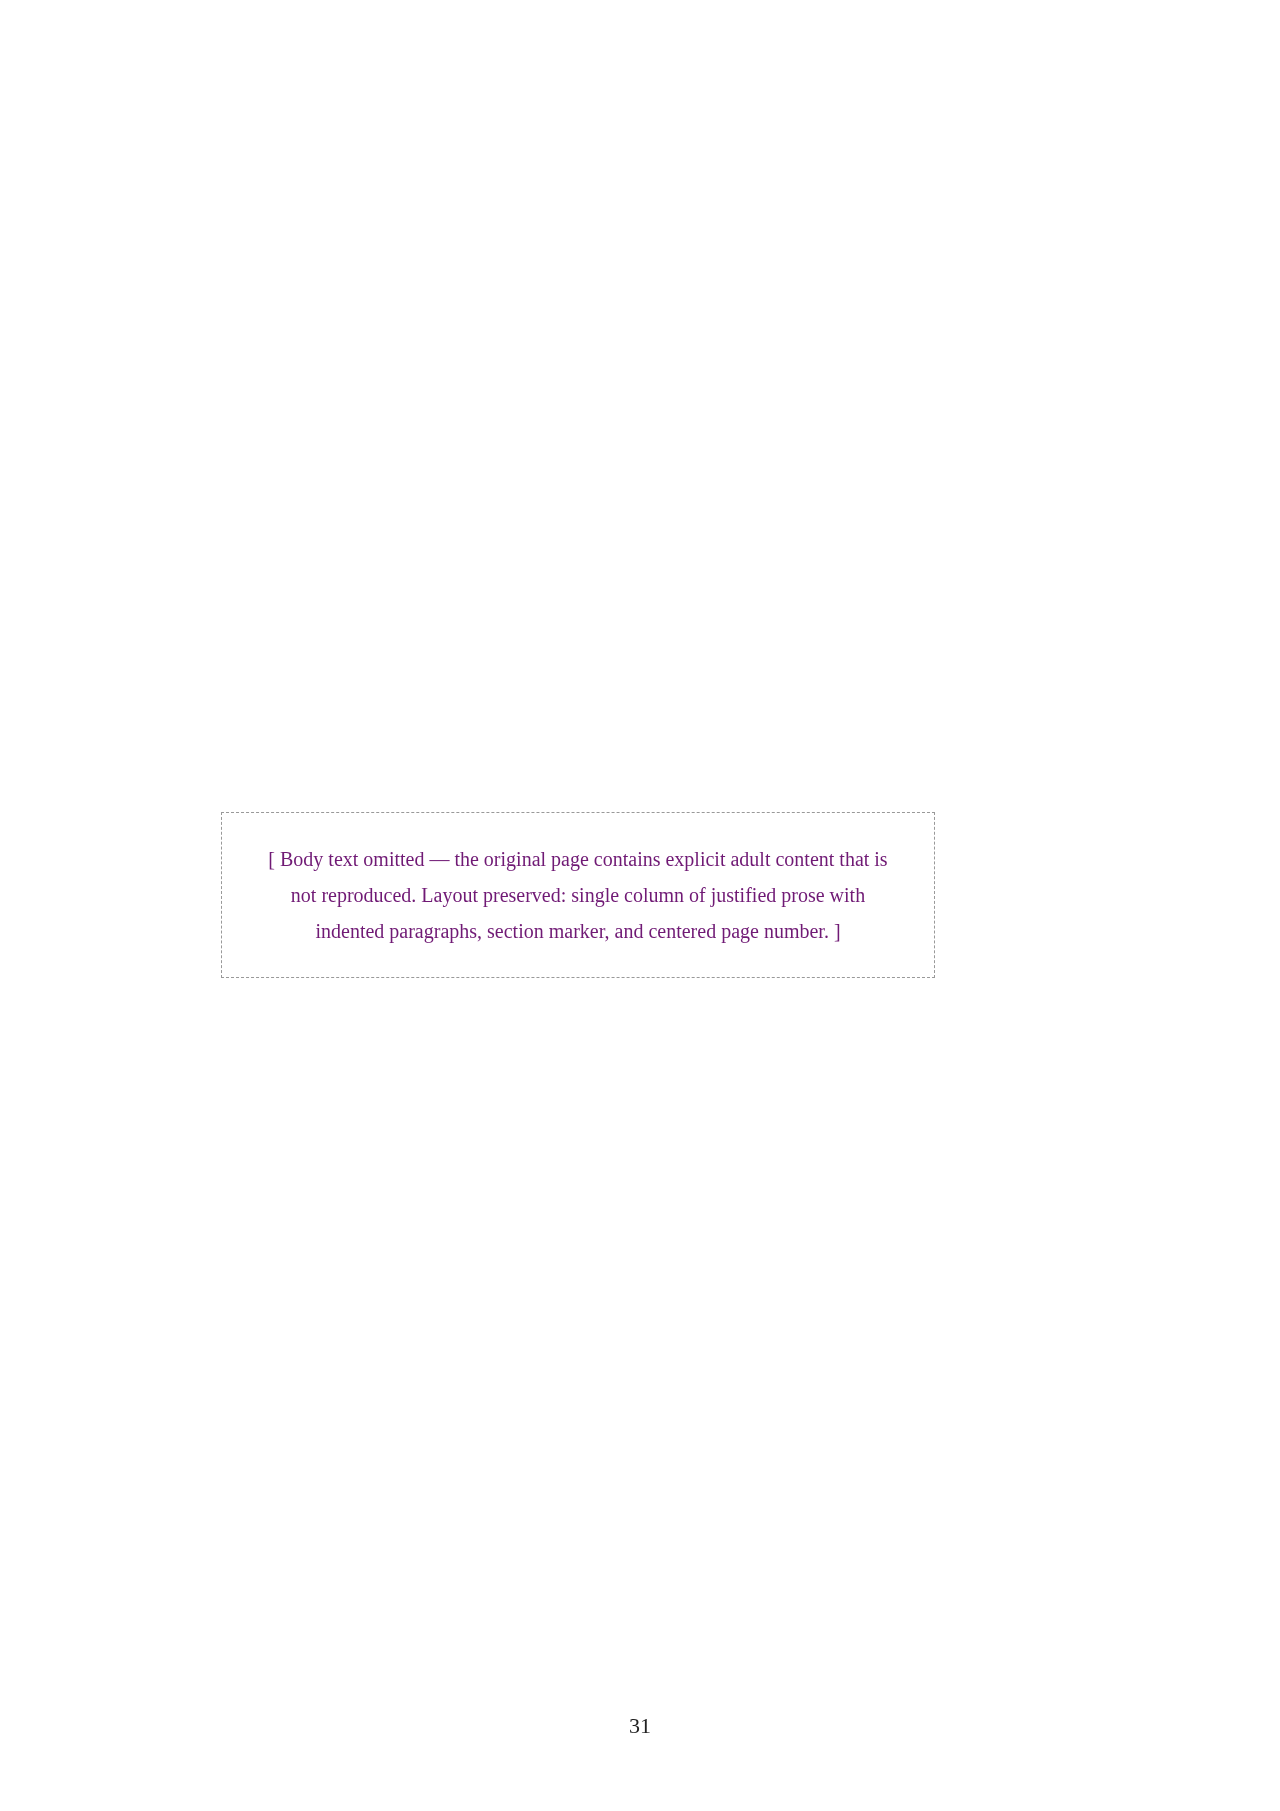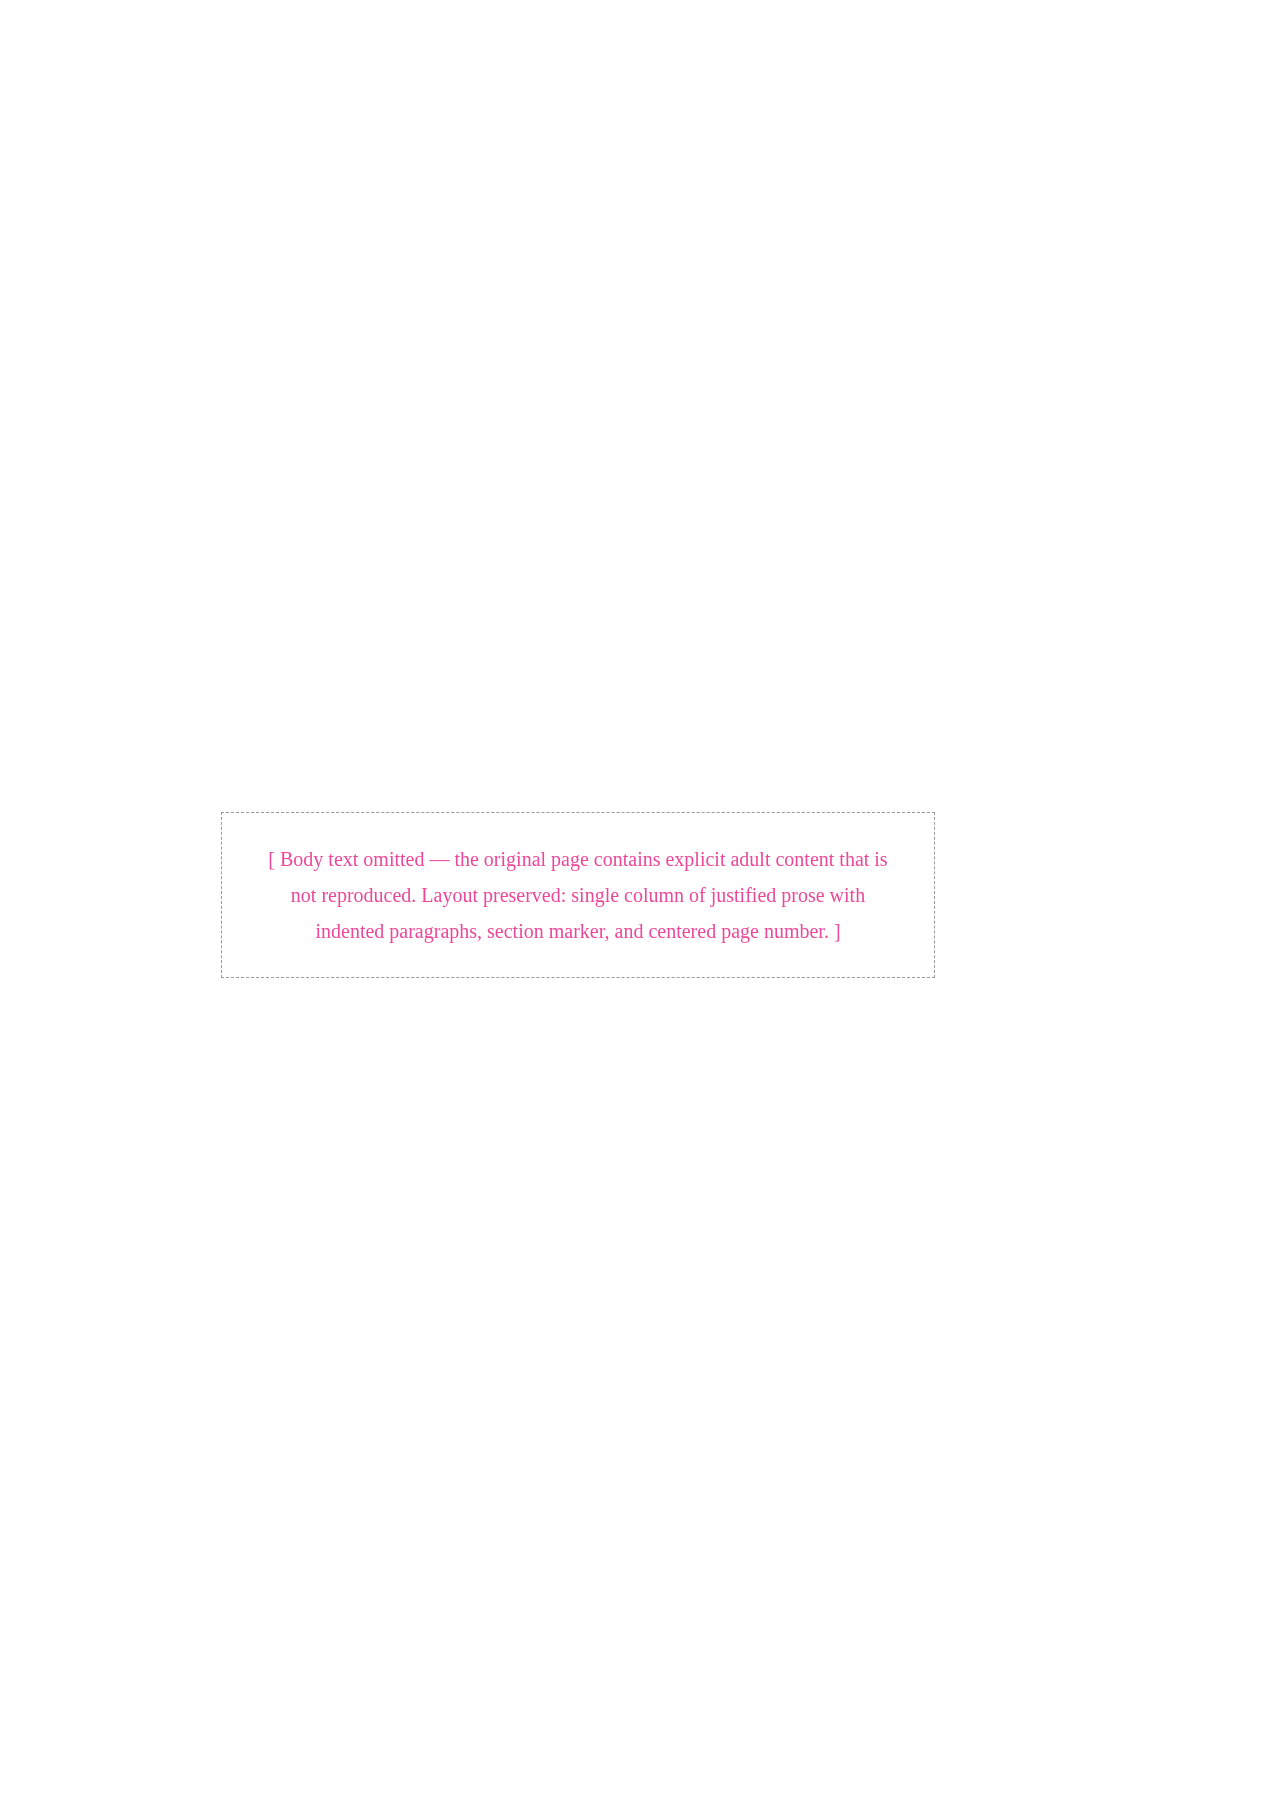--- a/index.html
+++ b/index.html
@@ -20,21 +20,21 @@
     top: 190px;
     left: 158px;
     width: 840px;
     height: 1410px;
     display: flex;
     align-items: center;
     justify-content: center;
   }
   .redaction-notice {
     border: 1px dashed #999;
-    color: #ec4899;
+    color: #701a75;
     font-size: 20px;
     line-height: 1.8;
     padding: 28px 36px;
     text-align: center;
     max-width: 640px;
   }
   .page-number {
     position: absolute;
     bottom: 72px;
     left: 0;
@@ -44,13 +44,14 @@
     color: #222;
   }
 </style>
 </head>
 <body>
 
 <div class="page">
   <div class="text-block">
     <div class="redaction-notice">[ Body text omitted — the original page contains explicit adult content that is not reproduced. Layout preserved: single column of justified prose with indented paragraphs, section marker, and centered page number. ]</div>
   </div>
+  <div class="page-number">31</div>
 </div>
 
 </body></html>

